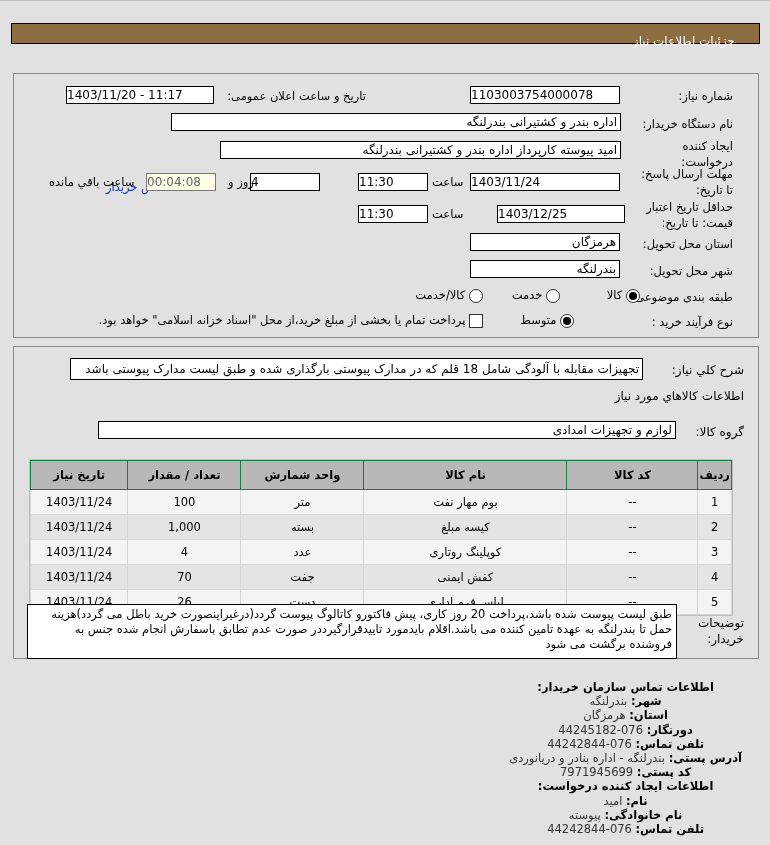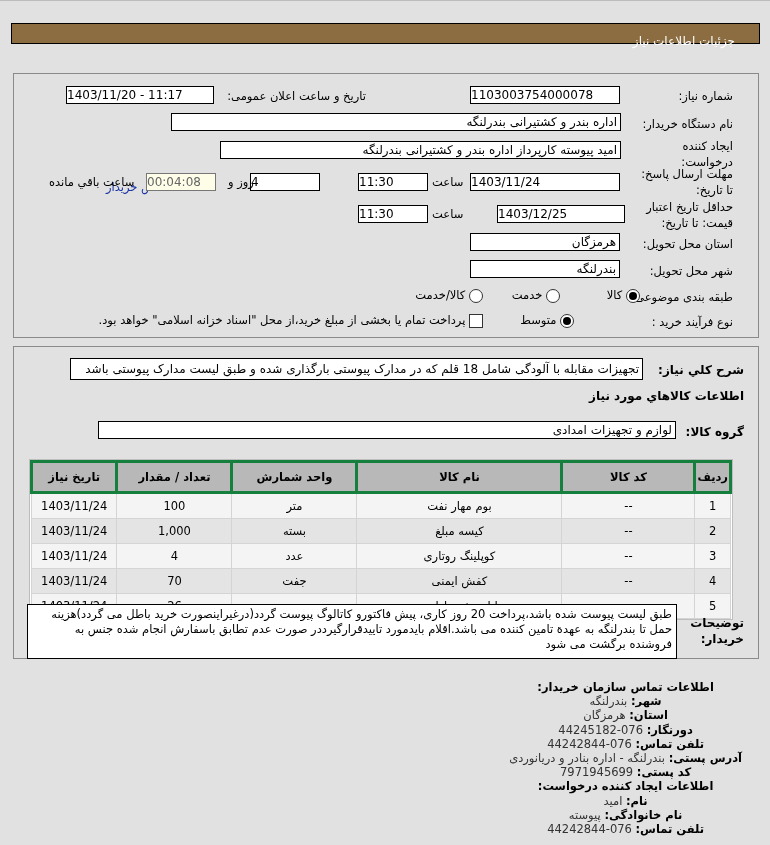--- a/index.html
+++ b/index.html
@@ -39,29 +39,29 @@
     .radio {
       display:inline-block; width:12px; height:12px; border:1px solid #333;
       border-radius:50%; background:#fff; vertical-align:middle; position:relative;
     }
     .radio.on::after {
       content:""; position:absolute; left:2px; top:2px; width:8px; height:8px;
       border-radius:50%; background:#000;
     }
     .chk { display:inline-block; width:12px; height:12px; border:1px solid #333; background:#fff; vertical-align:middle; }
 
-    .bold { font-weight:bold; }
+    .bold { font-weight:normal; }
 
     
     .tbl-wrap {
       position:absolute; left:29px; top:459px; width:704px;
       border:1px solid #bdbdbd; background:#fff; box-sizing:border-box;
     }
     table { border-collapse:collapse; width:100%; direction:rtl; font-size:11.5px; }
-    th { background:#b8b8b8; height:26px; font-weight:bold; border:3px solid #15803d; }
+    th { background:#b8b8b8; height:26px; font-weight:bold; border:1px solid #15803d; }
     td { height:22px; text-align:center; border:1px solid #d4d4d4; }
     tr.odd td { background:#f4f4f4; }
     tr.even td { background:#e4e4e4; }
 
     .notes-box {
       position:absolute; left:27px; top:604px; width:650px; height:55px;
       background:#fff; border:1px solid #000; box-sizing:border-box;
       direction:rtl; text-align:right; padding:2px 4px; line-height:15px; font-size:11.5px;
     }
 

